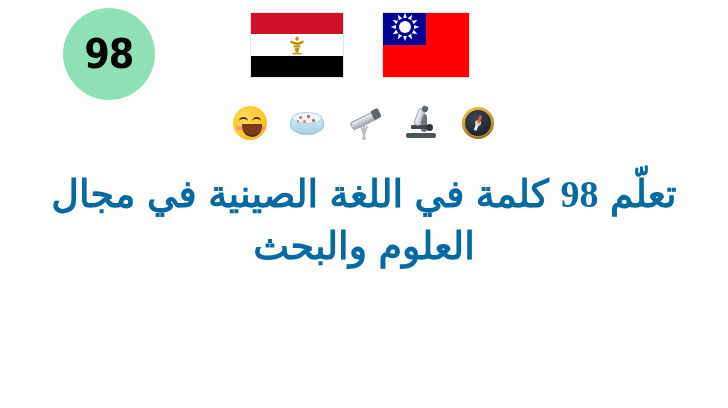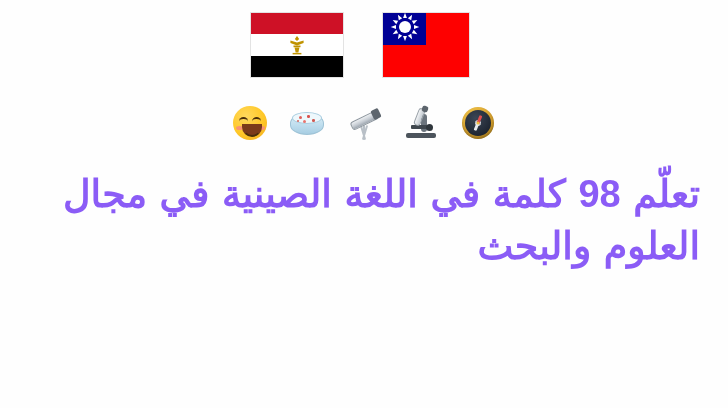--- a/index.html
+++ b/index.html
@@ -244,38 +244,41 @@
     position:absolute; width:1.5px; height:3px; background:#c9ccd1; left:50%; top:50%;
     transform-origin: 50% 0;
   }
 
   
   .headline {
     position: absolute;
     top: 168px;
     left: 28px;
     width: 672px;
-    text-align: right;
+    text-align: center;
     direction: rtl;
-    color: #8b5cf6;
-    font-family: Liberation Sans, sans-serif;
+    color: #0369a1;
+    font-family: Liberation Serif, serif;
     font-weight: 700;
     font-size: 38px;
     line-height: 52px;
     letter-spacing: 0px;
     word-spacing: 2px;
   }
 </style>
 </head>
 <body>
 
 <div class="card">
 
   <div class="top-row">
 
+    <div class="count-badge">
+      <span class="count-badge-number">98</span>
+    </div>
 
     <div class="flag flag-eg">
       <div class="eg-red"></div>
       <div class="eg-white"></div>
       <div class="eg-black"></div>
       <div class="eg-eagle">
         <svg width="18" height="22" viewBox="0 0 18 22" aria-hidden="true">
           <g fill="#c09300">
             <path d="M9 2 L11.2 5 L9 7 L6.8 5 Z"></path>
             <path d="M2.4 6.5 L9 8.6 L15.6 6.5 L15.6 9 L9 11.4 L2.4 9 Z"></path>

